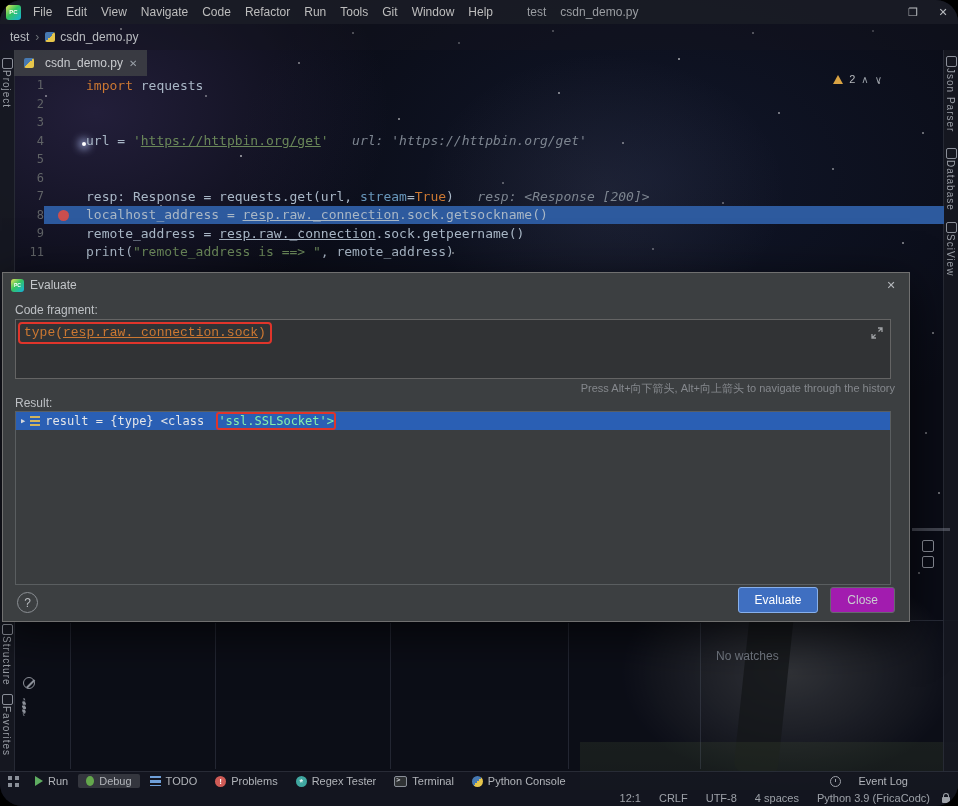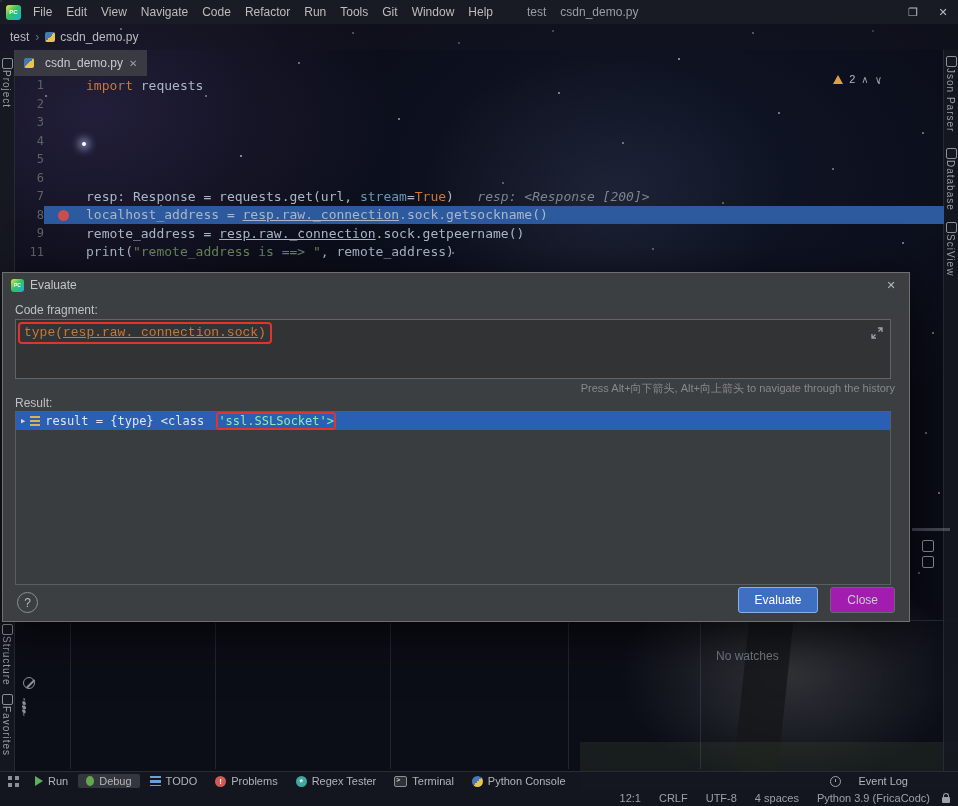--- a/index.html
+++ b/index.html
@@ -1,17 +1,17 @@
 <!DOCTYPE html>
 <html><head>
 <meta charset="utf-8">
 <style>
   html,body{margin:0;padding:0;background:#000;}
   .app{position:relative;width:958px;height:806px;overflow:hidden;background:#0a0c16;
-       font-family:"Liberation Sans",sans-serif;color:#bbb;font-size:12px;}
+       font-family:"Liberation Sans",sans-serif;color:#bbb;font-size:12px;border-radius:22px;}
   
   .nebula{position:absolute;inset:0;z-index:0;background:
     radial-gradient(420px 300px at 10% 14%, rgba(98,78,150,.28), transparent 70%),
     radial-gradient(600px 400px at 68% 22%, rgba(44,64,120,.20), transparent 70%),
     radial-gradient(260px 200px at 63% 24%, rgba(170,165,185,.10), transparent 70%);}
   .stars{position:absolute;inset:0;z-index:0;}
   .stars::before{content:"";position:absolute;width:2px;height:2px;border-radius:50%;background:rgba(255,255,255,.8);
     box-shadow:25px 62px rgba(255,255,255,.55),68px 38px rgba(255,255,255,.4),120px 28px rgba(255,255,255,.7),
     160px 205px rgba(255,255,255,.5),205px 95px rgba(255,255,255,.45),240px 155px rgba(255,255,255,.65),
     298px 62px rgba(255,255,255,.5),342px 222px rgba(255,255,255,.45),398px 118px rgba(255,255,255,.6),
@@ -262,20 +262,21 @@
       <span class="ln">3</span>
       <div class="rest">
           <span class="bp"></span>
           <span class="code"></span>
         </div>
     </div>
     <div class="line">
       <span class="ln">4</span>
       <div class="rest">
           <span class="bp"></span>
+        <span class="code"><span class="c-pl">url = </span><span class="c-str">'</span><span class="c-lnk">https://httpbin.org/get</span><span class="c-str">'</span><span class="c-hint">   url: 'https://httpbin.org/get'</span></span>
         </div>
     </div>
     <div class="line">
       <span class="ln">5</span>
       <div class="rest">
           <span class="bp"></span>
           <span class="code"></span>
         </div>
     </div>
     <div class="line">

